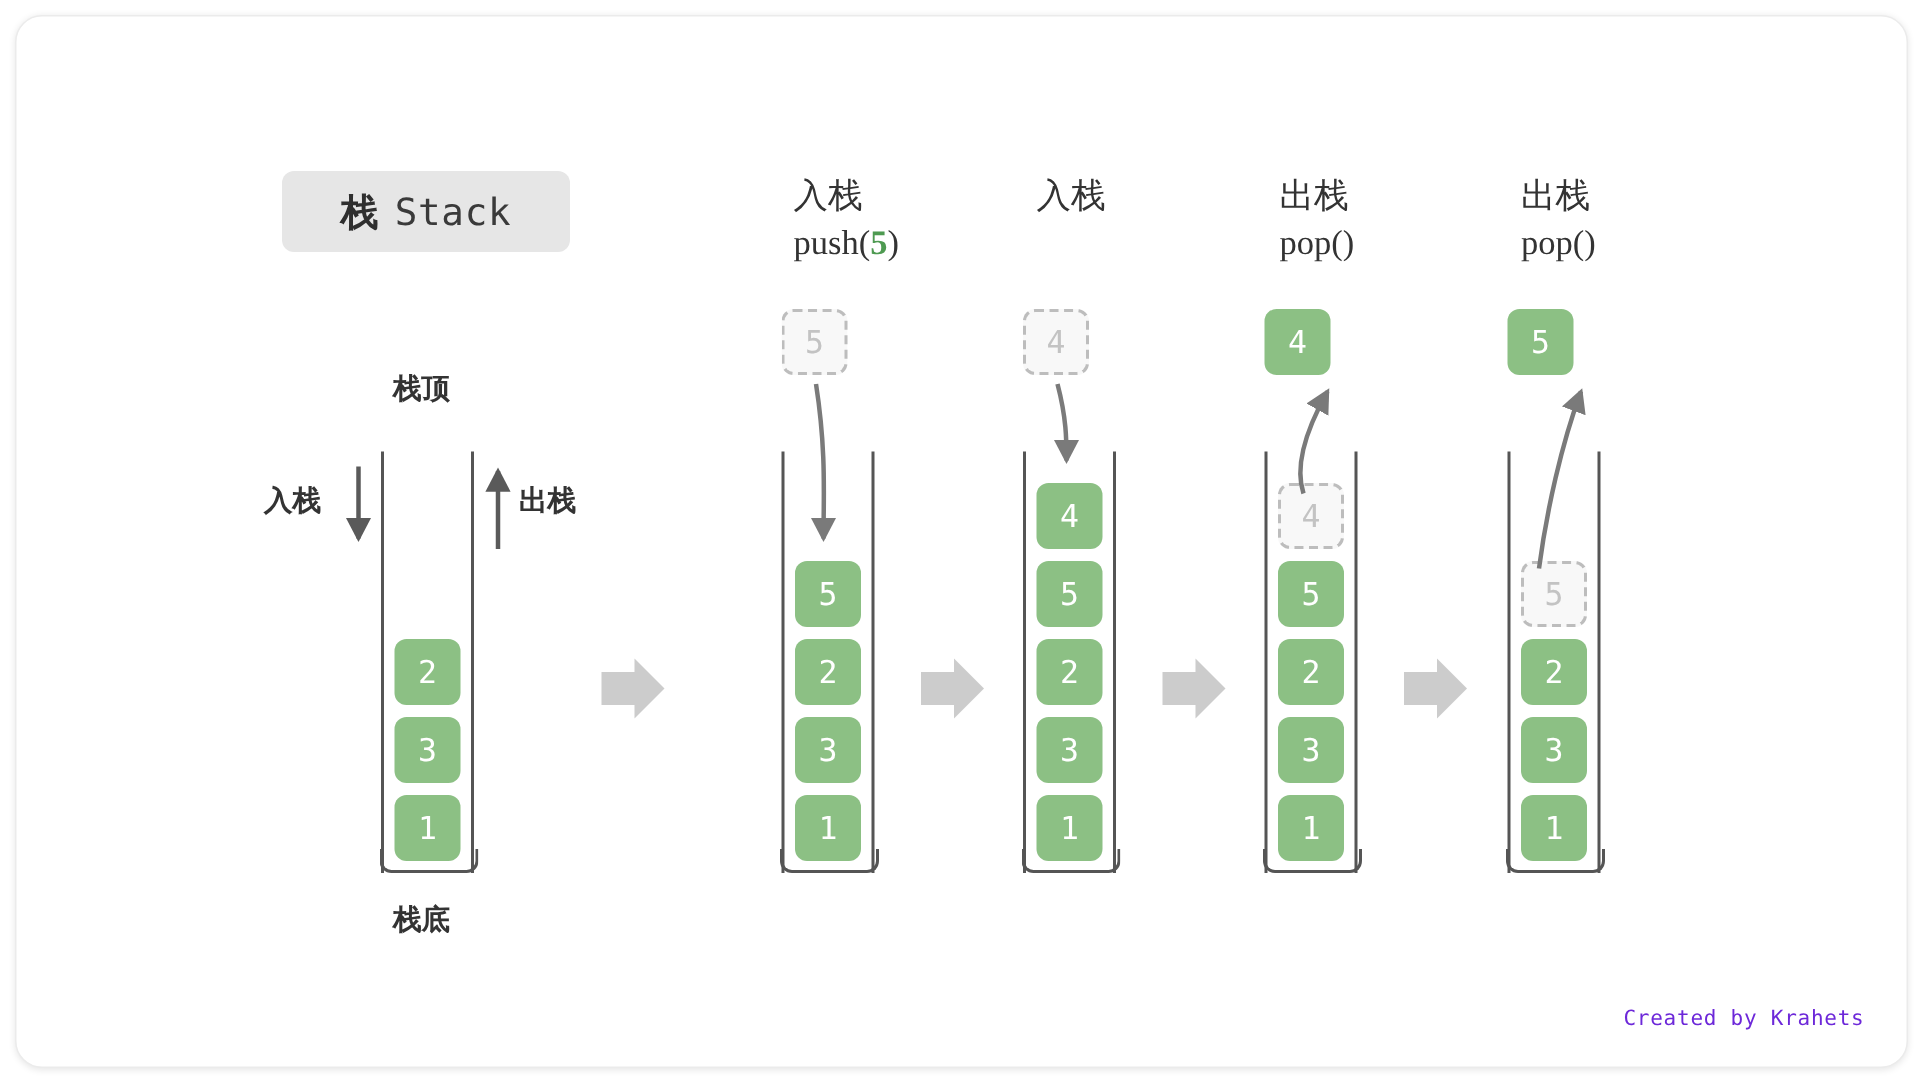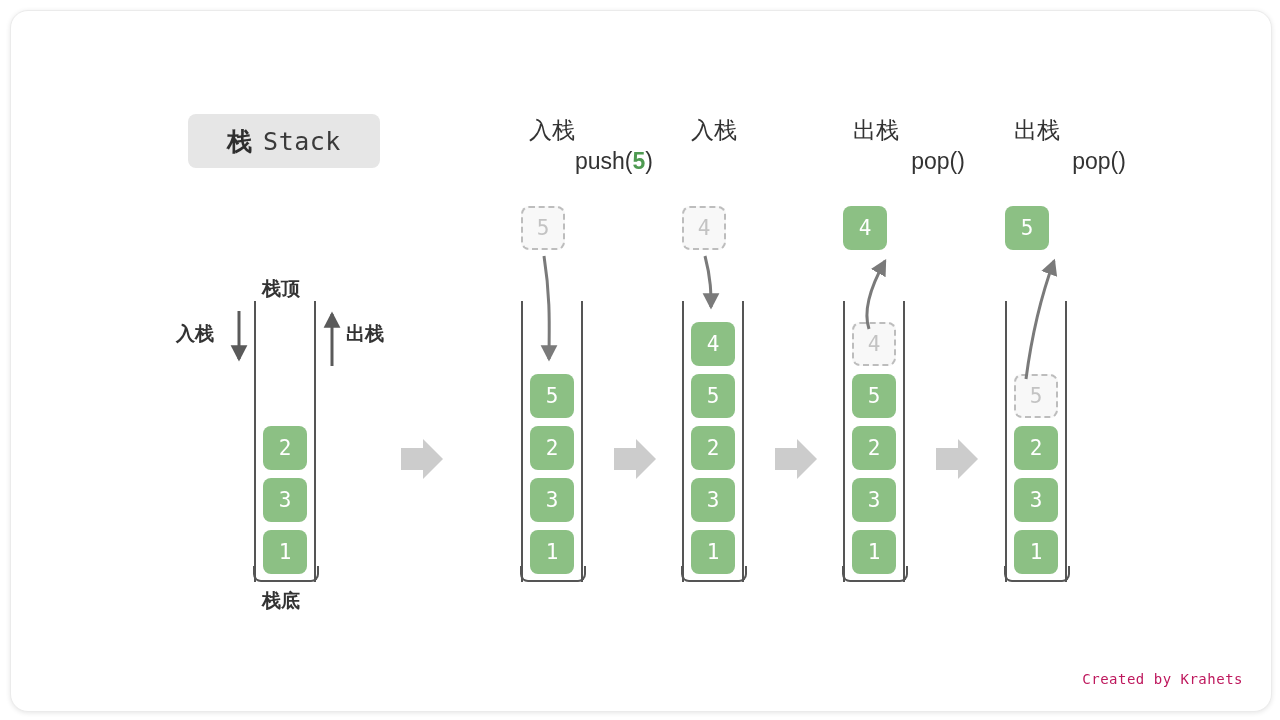--- a/index.html
+++ b/index.html
@@ -67,23 +67,22 @@
     text-align: left;
     color: #333333;
     line-height: 1.35;
   }
   .col-head .ln1 {
     font-size: 23px;
     font-family: "Liberation Sans", "DejaVu Sans", sans-serif;
   }
   .col-head .ln2 {
     font-size: 23px;
-    font-family: Liberation Sans, sans-serif;
+    font-family: Liberation Serif, serif;
     white-space: pre;
-    text-align: center;
   }
   .col-head .ln2 .arg { color: #4e9a51; font-weight: bold; }
 
   
   .stack {
     position: absolute;
   }
   .stack .wall-l, .stack .wall-r {
     position: absolute;
     top: 0;
@@ -145,21 +144,21 @@
     width: 1260px;
     height: 700px;
     pointer-events: none;
   }
 
   .footer {
     position: absolute;
     right: 28px;
     bottom: 24px;
     font-size: 14px;
-    color: #be185d;
+    color: #6d28d9;
     font-family: "DejaVu Sans Mono", "Liberation Mono", monospace;
     letter-spacing: 0.5px;
   }
 </style>
 </head>
 <body>
 
 <div class="frame">
   <div class="canvas">
 
@@ -180,24 +179,24 @@
     <div class="col-head" style="left:842px; top:104px;">
       <div class="ln1">出栈</div>
       <div class="ln2"><span>pop(</span><span class="arg"></span><span>)</span></div>
     </div>
 
     <div class="col-head" style="left:1003px; top:104px;">
       <div class="ln1">出栈</div>
       <div class="ln2"><span>pop(</span><span class="arg"></span><span>)</span></div>
     </div>
 
-    <div class="side-label" style="left:251px; top:235px;margin-top:30px;">栈顶</div>
+    <div class="side-label" style="left:251px; top:235px;">栈顶</div>
     <div class="side-label" style="left:165px; top:310px;">入栈</div>
     <div class="side-label" style="left:335px; top:310px;">出栈</div>
-    <div class="side-label" style="left:251px; top:577px;">栈底</div>
+    <div class="side-label" style="left:251px; top:589px;">栈底</div>
 
     <div class="stack" style="left:243px; top:290px; width:62px; height:281px;">
       <div class="wall-l" style="height:281px;"></div>
       <div class="wall-r" style="height:281px;"></div>
       <div class="floor"></div>
     </div>
     <div class="cell filled" style="left:252px; top:415px;">2</div>
     <div class="cell filled" style="left:252px; top:467px;">3</div>
     <div class="cell filled" style="left:252px; top:519px;">1</div>
 

